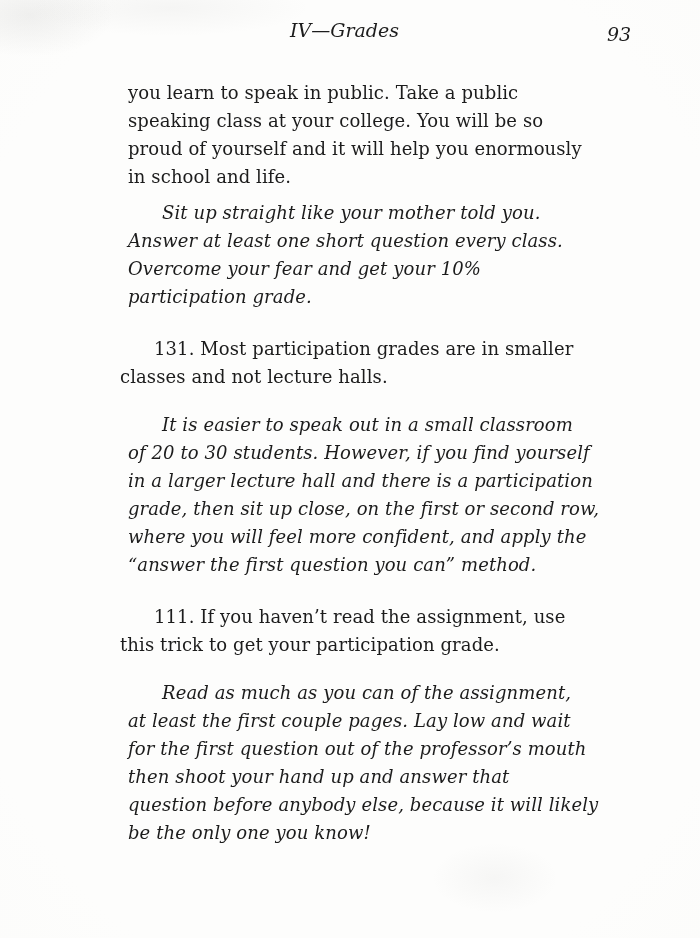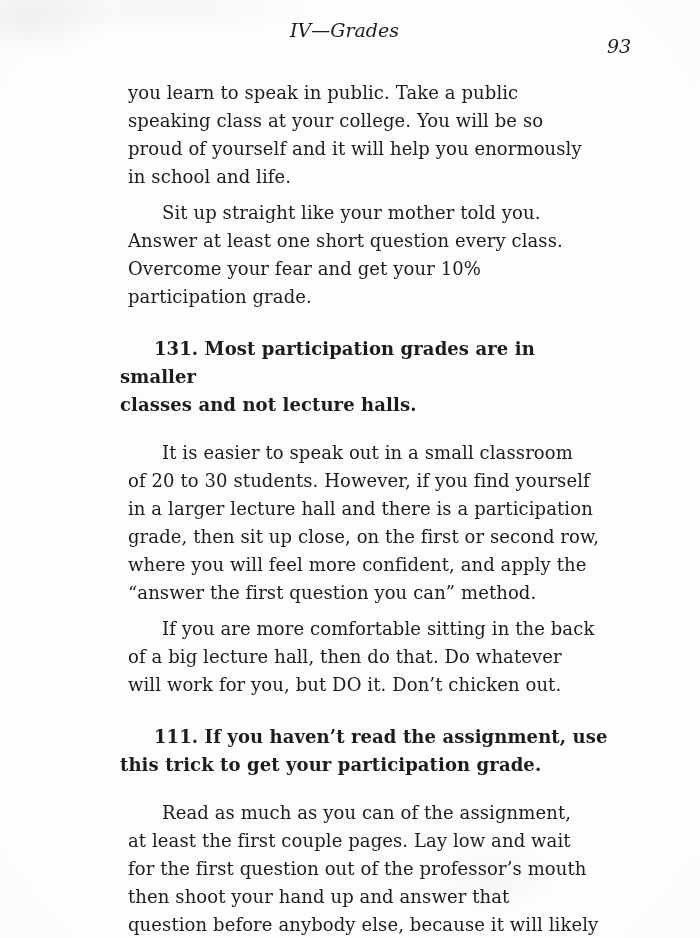--- a/index.html
+++ b/index.html
@@ -31,42 +31,43 @@
     font-style: italic;
   }
   .chapter {
     position: absolute;
     left: 290px;
     top: 0;
   }
   .folio {
     position: absolute;
     left: 607px;
-    top: 16px;
+    top: 4px;
   }
   .body-text {
     position: absolute;
     top: 71px;
     left: 120px;
     width: 492px;
     font-size: 18px;
     line-height: 28px;
   }
   .para {
     margin: 8px;
     white-space: pre-line;
     letter-spacing: 0.1px;
   }
   .para.indent {
     text-indent: 34px;
+    font-style: italic;
   }
   .tip-heading {
     margin: 24px 0 20px 0;
     font-size: 18px;
-    font-weight: bold;
+    font-weight: normal;
     line-height: 28px;
     white-space: pre-line;
     text-indent: 34px;
     letter-spacing: 0.1px;
   }
 </style>
 </head>
 <body>
 
 <div class="page">
@@ -86,23 +87,20 @@
 Overcome your fear and get your 10%
 participation grade.</p>
     <h2 class="tip-heading">131. Most participation grades are in smaller
 classes and not lecture halls.</h2>
     <p class="para indent">It is easier to speak out in a small classroom
 of 20 to 30 students. However, if you find yourself
 in a larger lecture hall and there is a participation
 grade, then sit up close, on the first or second row,
 where you will feel more confident, and apply the
 “answer the first question you can” method.</p>
-    <p class="para indent">If you are more comfortable sitting in the back
-of a big lecture hall, then do that. Do whatever
-will work for you, but DO it. Don’t chicken out.</p>
     <h2 class="tip-heading">111. If you haven’t read the assignment, use
 this trick to get your participation grade.</h2>
     <p class="para indent">Read as much as you can of the assignment,
 at least the first couple pages. Lay low and wait
 for the first question out of the professor’s mouth
 then shoot your hand up and answer that
 question before anybody else, because it will likely
 be the only one you know!</p>
   </main>
 

